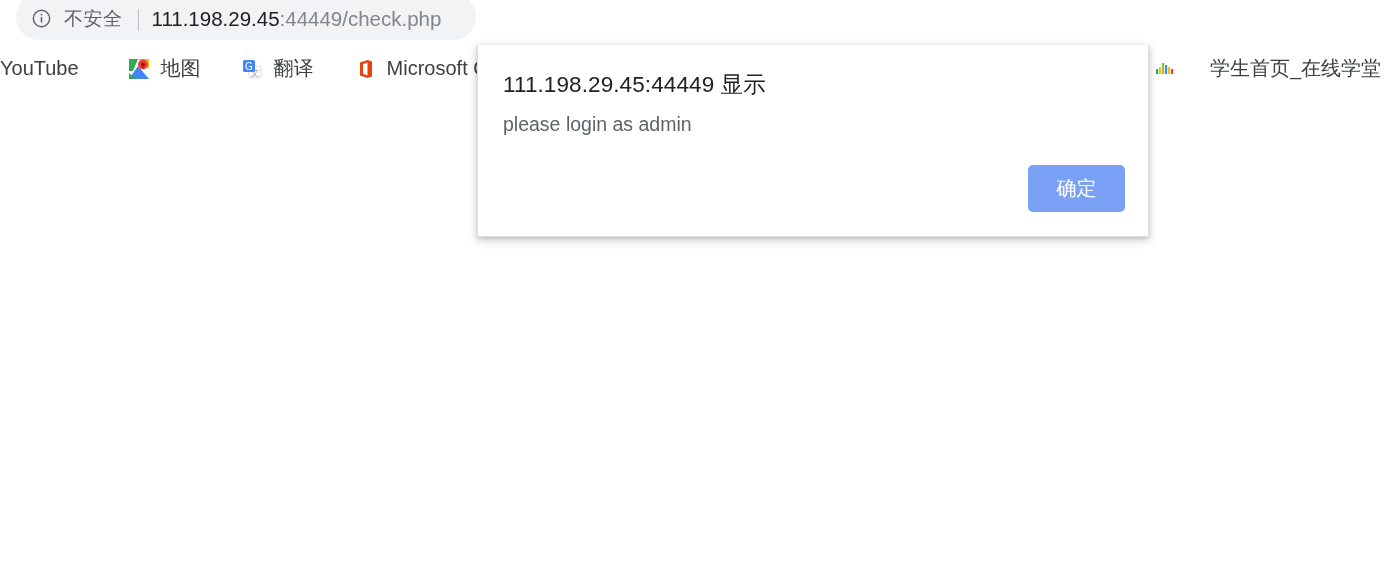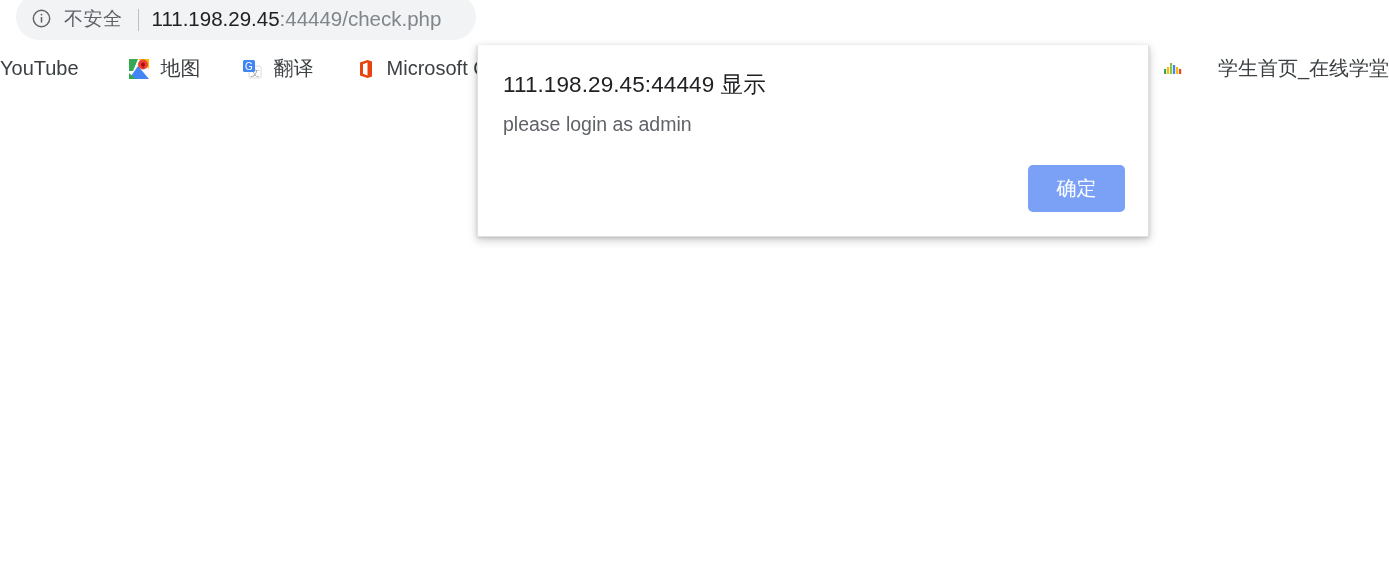--- a/index.html
+++ b/index.html
@@ -244,21 +244,21 @@
       </span>
       <span class="bookmark-label">Microsoft Office.</span>
     </div>
 
     <span id="spacer-gap"></span>
 
     <div class="bookmark-item no-icon">
       <span class="bookmark-label">AIR</span>
     </div>
 
-    <div class="bookmark-item" style="margin-left:22px; padding-right:0;gap:23px;">
+    <div class="bookmark-item" style="margin-left:22px; padding-right:8px;gap:23px;">
       <span class="bookmark-favicon fav-chart">
         <svg width="22" height="22" viewBox="0 0 22 22">
           <rect x="2" y="11" width="2.2" height="5" fill="#34a853"></rect>
           <rect x="5" y="9" width="2.2" height="7" fill="#fbbc05"></rect>
           <rect x="8" y="5" width="2.2" height="11" fill="#8bc34a"></rect>
           <rect x="11" y="7" width="2.2" height="9" fill="#4285f4"></rect>
           <rect x="14" y="9" width="2.2" height="7" fill="#fbbc05"></rect>
           <rect x="17" y="11" width="2.2" height="5" fill="#ea4335"></rect>
         </svg>
       </span>

